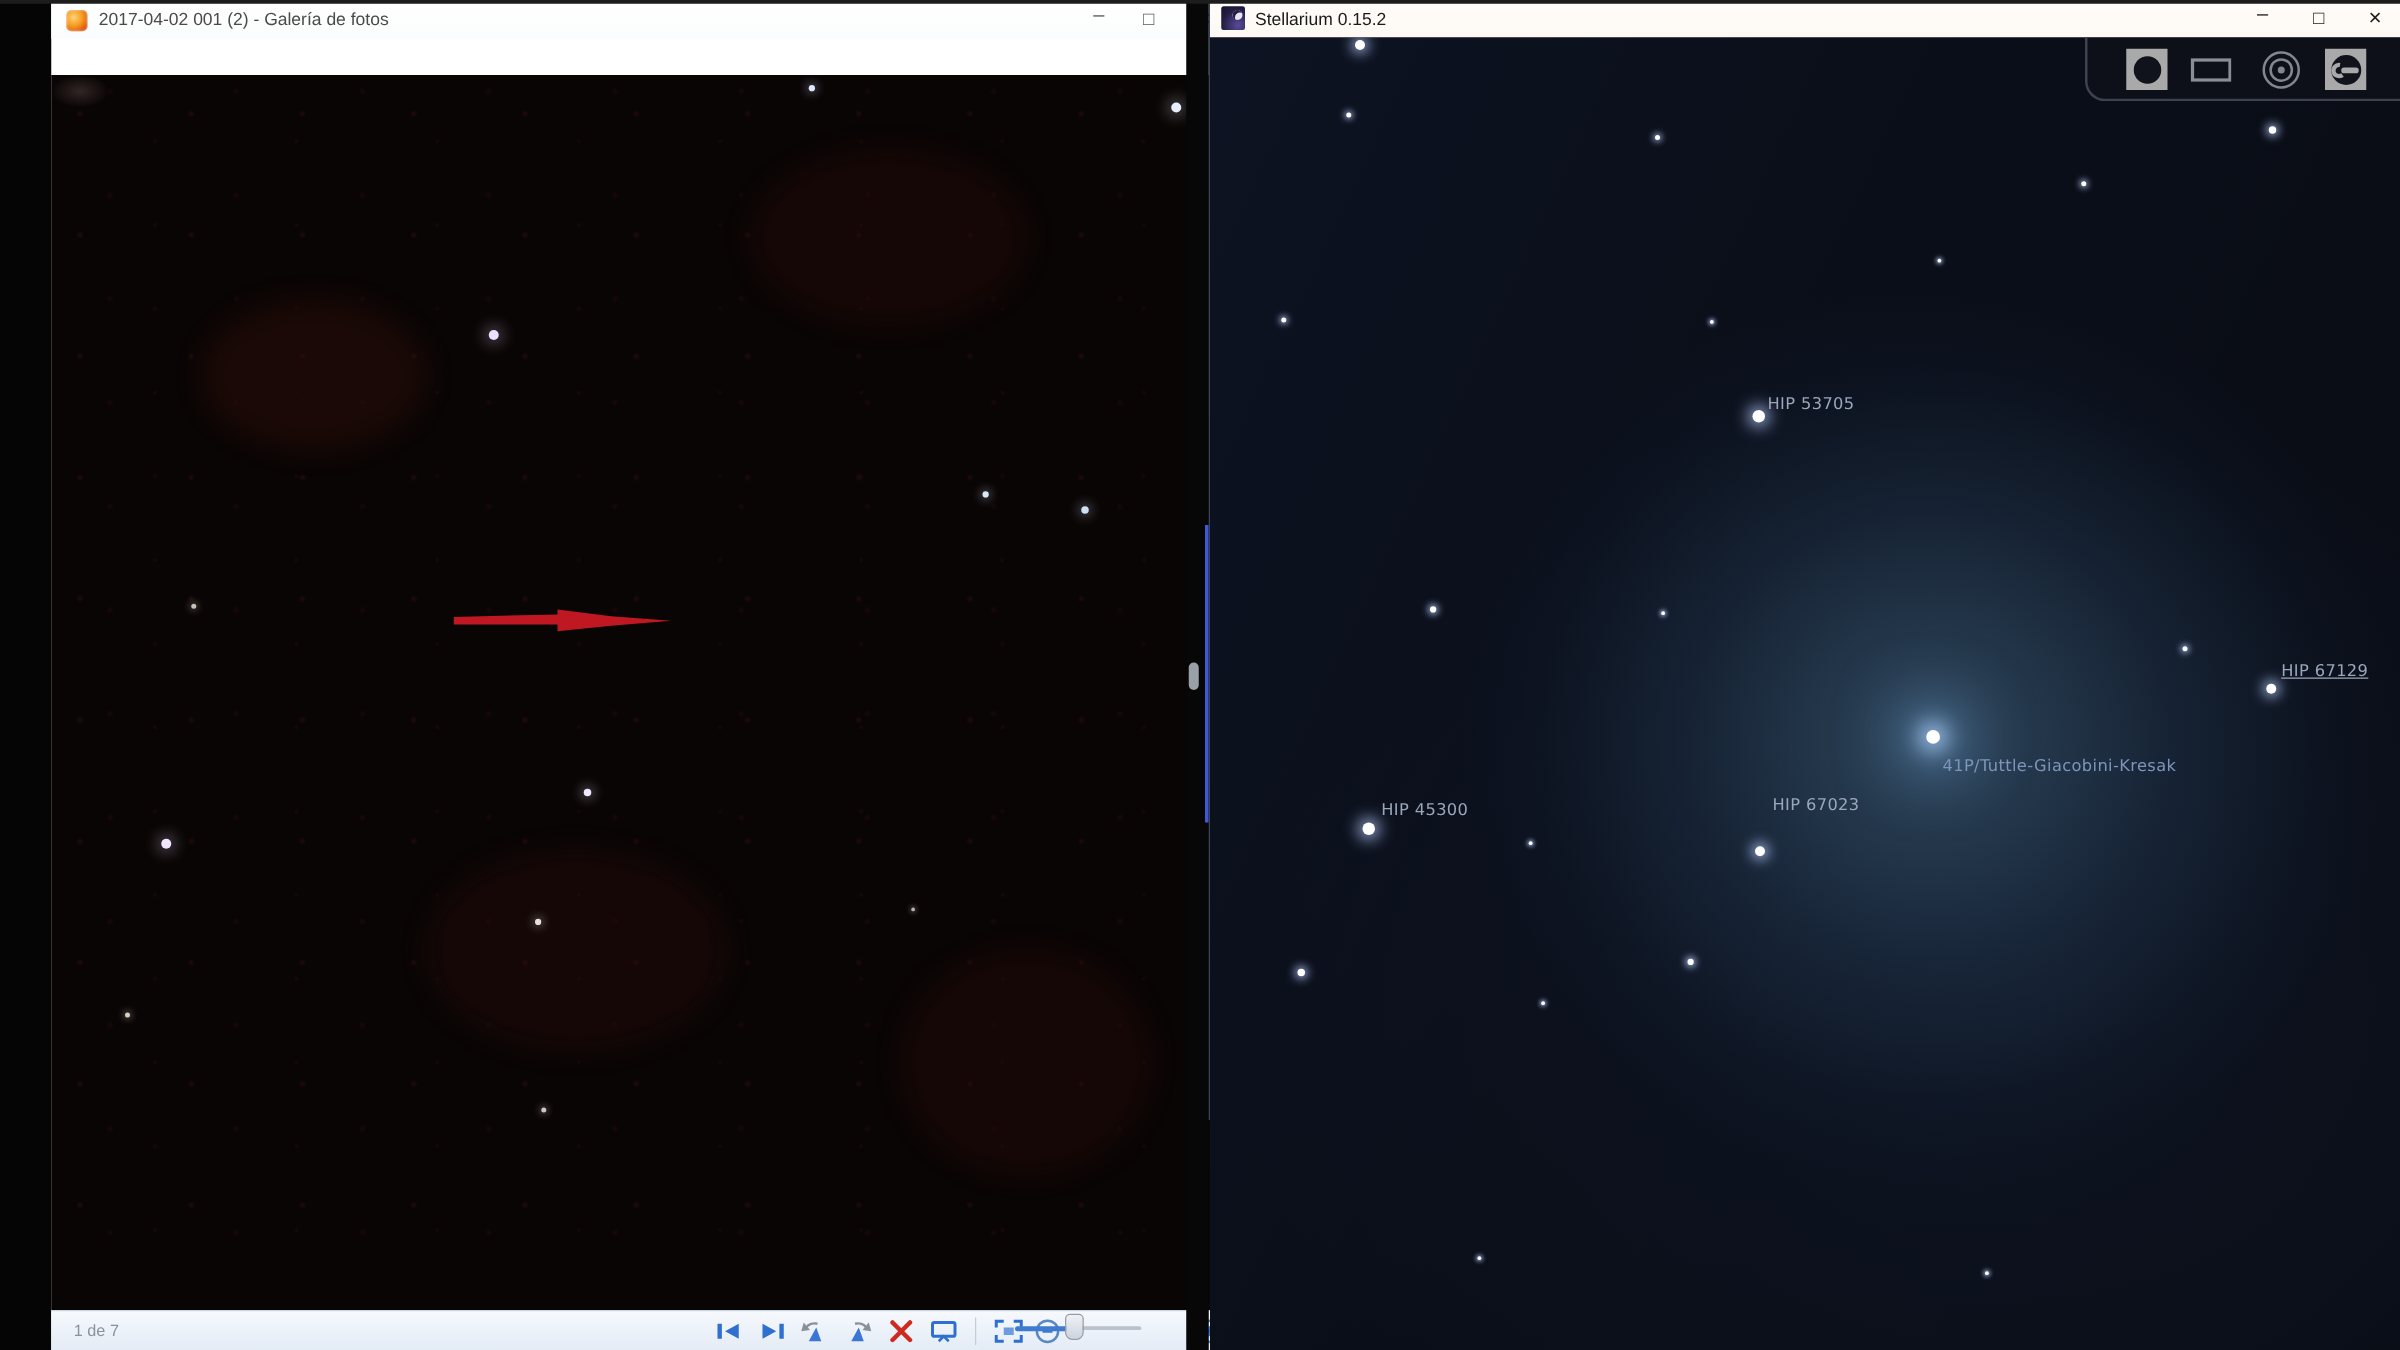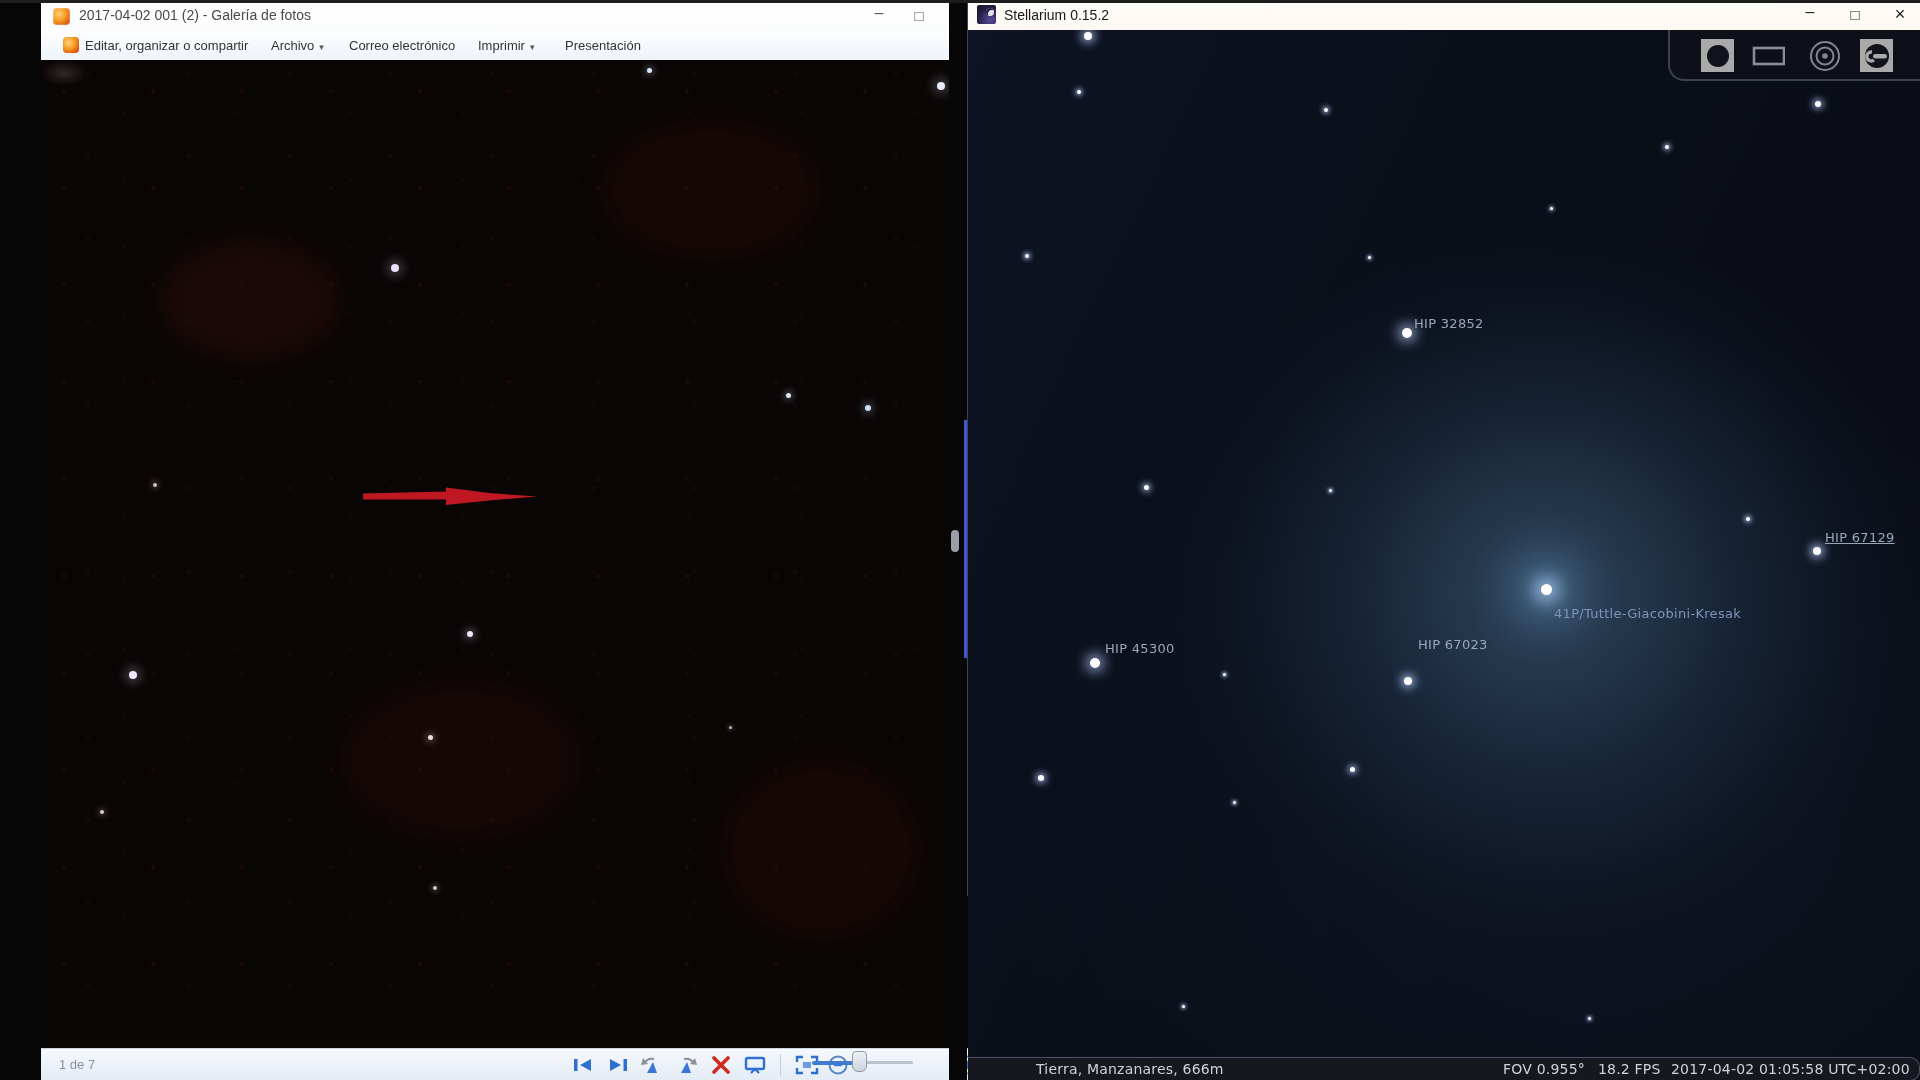--- a/index.html
+++ b/index.html
@@ -122,30 +122,20 @@
   <div id="pg-window" class="abs">
 
     <div id="pg-titlebar" class="abs">
       <div id="pg-app-icon" class="abs"></div>
       <div id="pg-title" class="abs">2017-04-02 001 (2) - Galería de fotos</div>
       <div id="pg-min" class="abs pg-ctl">–</div>
       <div id="pg-max" class="abs pg-ctl">□</div>
       <div id="pg-close" class="abs pg-ctl">×</div>
     </div>
 
-    <div id="pg-menubar" class="abs">
-      <div id="pg-edit-icon" class="abs"></div>
-      <div id="pg-mi-edit" class="abs pg-menu-item">Editar, organizar o compartir</div>
-      <div id="pg-mi-file" class="abs pg-menu-item"><span>Archivo</span><span class="menu-caret">▾</span></div>
-      <div id="pg-mi-email" class="abs pg-menu-item">Correo electrónico</div>
-      <div id="pg-mi-print" class="abs pg-menu-item"><span>Imprimir</span><span class="menu-caret">▾</span></div>
-      <div id="pg-mi-slideshow" class="abs pg-menu-item">Presentación</div>
-      <div id="pg-help" class="abs">?</div>
-      <div id="pg-help-caret" class="abs">▾</div>
-    </div>
 
     <div id="pg-photo" class="abs">
       <div class="noise-blob" style="left:120px;top:180px;width:180px;height:120px;background:rgba(58,16,10,.35);"></div>
       <div class="noise-blob" style="left:560px;top:60px;width:220px;height:140px;background:rgba(48,12,8,.30);"></div>
       <div class="noise-blob" style="left:300px;top:620px;width:240px;height:160px;background:rgba(52,14,9,.28);"></div>
       <div class="noise-blob" style="left:680px;top:700px;width:200px;height:180px;background:rgba(45,12,8,.30);"></div>
       <div id="comet-smudge"></div>
       <svg class="abs" width="949" height="988" style="left:0;top:0">
         <polygon points="322,433.5 405,431.5 405,427.5 448,433 496,436.5 448,440.5 405,445 405,439.5 322,439.5" fill="#c01822"></polygon>
       </svg>
@@ -267,26 +257,20 @@
         </div>
         <div id="stb-4" class="st-btn raised">
           <svg width="28" height="28">
             <circle cx="14" cy="14" r="12" fill="#10131c"></circle>
             <path d="M9 10 a4.5 4.5 0 1 0 2 8" fill="none" stroke="#a9a9a9" stroke-width="3.4"></path>
             <rect x="10" y="12" width="14" height="4.6" rx="2.3" fill="#a9a9a9"></rect>
           </svg>
         </div>
       </div>
 
-      <div id="st-statusbar" class="abs">
-        <div id="st-loc" class="st-status">Tierra, Manzanares, 666m</div>
-        <div id="st-fov" class="st-status">FOV 0.955°</div>
-        <div id="st-fps" class="st-status">18.2 FPS</div>
-        <div id="st-datetime" class="st-status">2017-04-02 01:05:58 UTC+02:00</div>
-      </div>
     <div class="sstar" style="left: 116px; top: 2px; width: 8px; height: 8px; box-shadow: rgba(185, 205, 255, 0.85) 0px 0px 10px 2.8px;"></div>
         <div class="sstar" style="left: 109px; top: 60px; width: 4px; height: 4px; box-shadow: rgba(185, 205, 255, 0.85) 0px 0px 5px 1.4px;"></div>
         <div class="sstar" style="left: 356px; top: 78px; width: 4px; height: 4px; box-shadow: rgba(185, 205, 255, 0.85) 0px 0px 5px 1.4px;"></div>
         <div class="sstar" style="left: 847px; top: 71px; width: 6px; height: 6px; box-shadow: rgba(185, 205, 255, 0.85) 0px 0px 7.5px 2.1px;"></div>
         <div class="sstar" style="left: 697px; top: 115px; width: 4px; height: 4px; box-shadow: rgba(185, 205, 255, 0.85) 0px 0px 5px 1.4px;"></div>
         <div class="sstar" style="left: 581.5px; top: 176.5px; width: 3px; height: 3px; box-shadow: rgba(185, 205, 255, 0.85) 0px 0px 3.75px 1.05px;"></div>
         <div class="sstar" style="left: 57px; top: 224px; width: 4px; height: 4px; box-shadow: rgba(185, 205, 255, 0.85) 0px 0px 5px 1.4px;"></div>
         <div class="sstar" style="left: 399.5px; top: 225.5px; width: 3px; height: 3px; box-shadow: rgba(185, 205, 255, 0.85) 0px 0px 3.75px 1.05px;"></div>
         <div class="sstar" style="left: 434px; top: 298px; width: 10px; height: 10px; box-shadow: rgba(185, 205, 255, 0.85) 0px 0px 12.5px 3.5px;"></div>
         <div class="sstar" style="left: 175.5px; top: 454.5px; width: 5px; height: 5px; box-shadow: rgba(185, 205, 255, 0.85) 0px 0px 6.25px 1.75px;"></div>
@@ -294,21 +278,21 @@
         <div class="sstar" style="left: 778px; top: 487px; width: 4px; height: 4px; box-shadow: rgba(185, 205, 255, 0.85) 0px 0px 5px 1.4px;"></div>
         <div class="sstar" style="left: 845px; top: 517px; width: 8px; height: 8px; box-shadow: rgba(185, 205, 255, 0.85) 0px 0px 10px 2.8px;"></div>
         <div class="sstar" style="left: 122px; top: 628px; width: 10px; height: 10px; box-shadow: rgba(185, 205, 255, 0.85) 0px 0px 12.5px 3.5px;"></div>
         <div class="sstar" style="left: 254.5px; top: 642.5px; width: 3px; height: 3px; box-shadow: rgba(185, 205, 255, 0.85) 0px 0px 3.75px 1.05px;"></div>
         <div class="sstar" style="left: 436px; top: 647px; width: 8px; height: 8px; box-shadow: rgba(185, 205, 255, 0.85) 0px 0px 10px 2.8px;"></div>
         <div class="sstar" style="left: 381.5px; top: 736.5px; width: 5px; height: 5px; box-shadow: rgba(185, 205, 255, 0.85) 0px 0px 6.25px 1.75px;"></div>
         <div class="sstar" style="left: 70px; top: 745px; width: 6px; height: 6px; box-shadow: rgba(185, 205, 255, 0.85) 0px 0px 7.5px 2.1px;"></div>
         <div class="sstar" style="left: 264.5px; top: 770.5px; width: 3px; height: 3px; box-shadow: rgba(185, 205, 255, 0.85) 0px 0px 3.75px 1.05px;"></div>
         <div class="sstar" style="left: 213.5px; top: 974.5px; width: 3px; height: 3px; box-shadow: rgba(185, 205, 255, 0.85) 0px 0px 3.75px 1.05px;"></div>
         <div class="sstar" style="left: 619.5px; top: 986.5px; width: 3px; height: 3px; box-shadow: rgba(185, 205, 255, 0.85) 0px 0px 3.75px 1.05px;"></div>
-        <div class="sky-label" style="left: 446px; top: 286px;">HIP 32852</div>
+        <div class="sky-label" style="left: 446px; top: 286px;">HIP 53705</div>
         <div class="sky-label" style="left: 857px; top: 500px; text-decoration: underline;">HIP 67129</div>
         <div class="sky-label comet-label" style="left: 586px; top: 536px; margin-top: 40px;">41P/Tuttle-Giacobini-Kresak</div>
         <div class="sky-label" style="left: 137px; top: 611px;">HIP 45300</div>
         <div class="sky-label" style="left: 450px; top: 607px;">HIP 67023</div>
       </div>
   </div>
 
   <div id="top-edge" class="abs"></div>
 </div>
 

